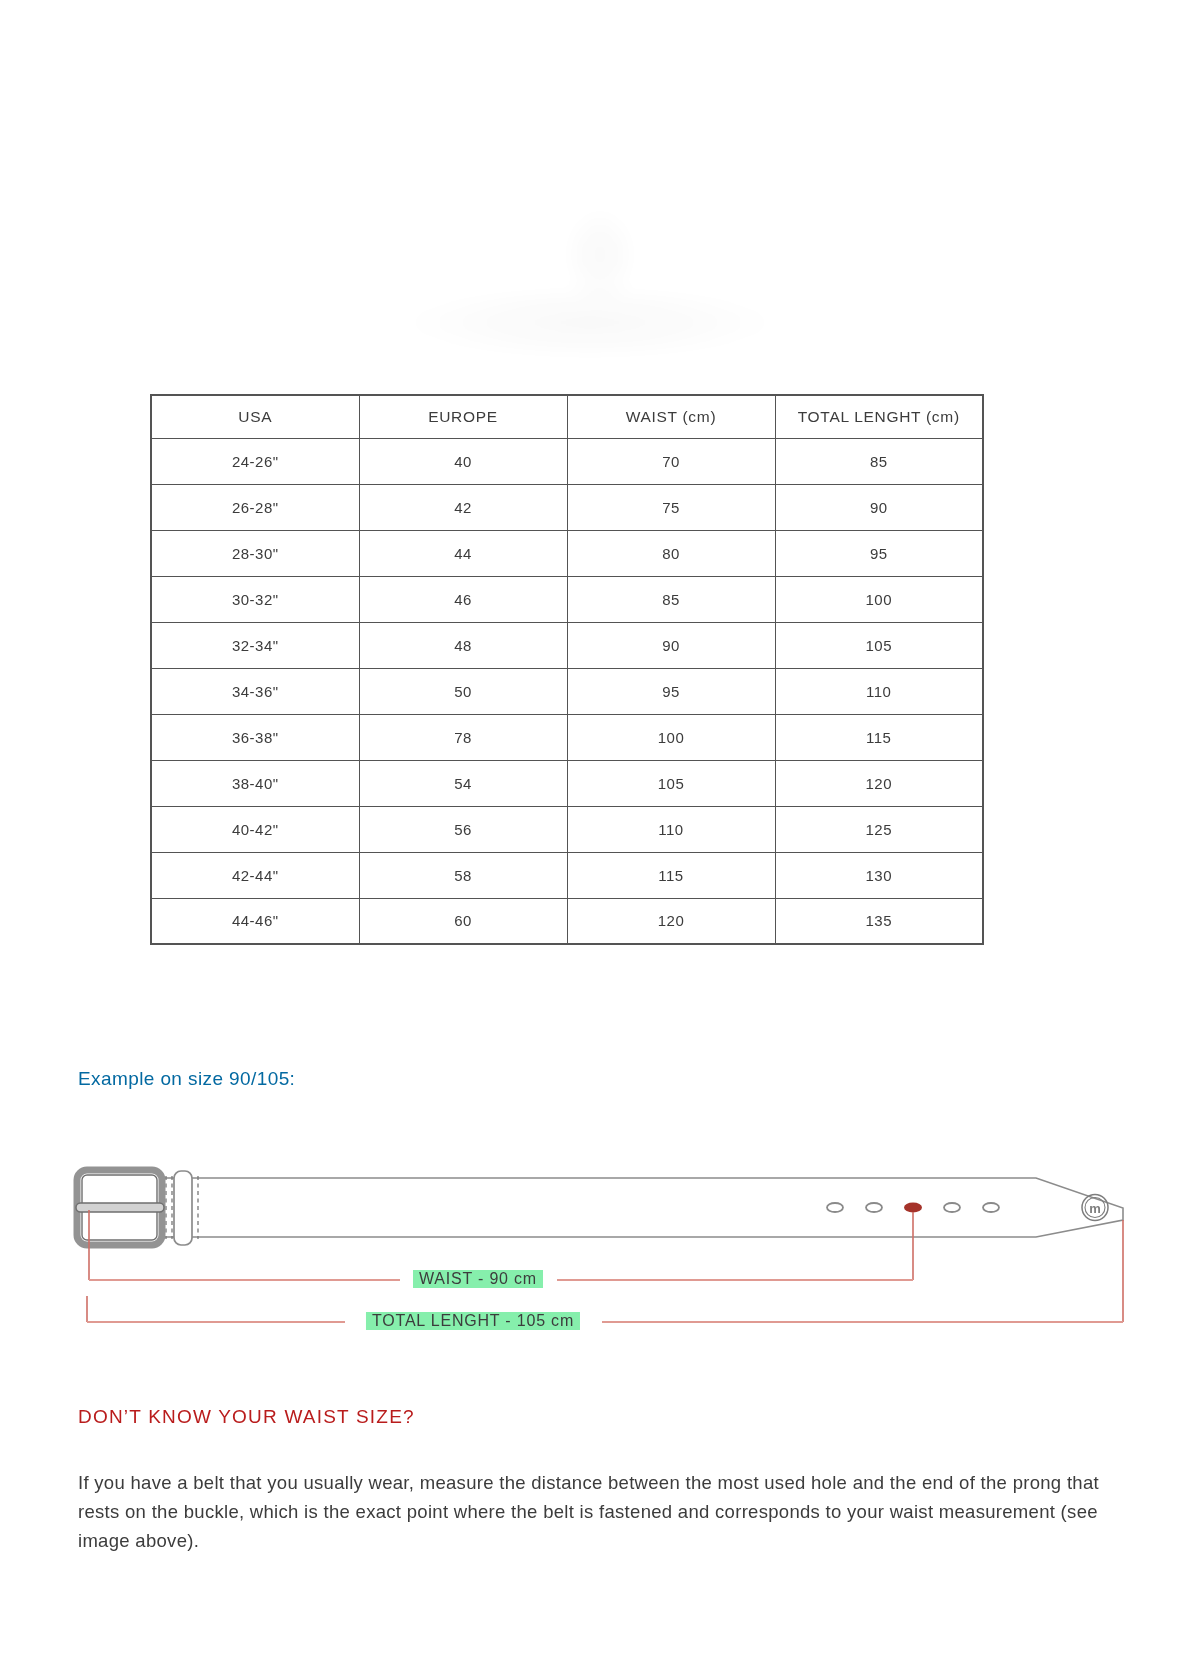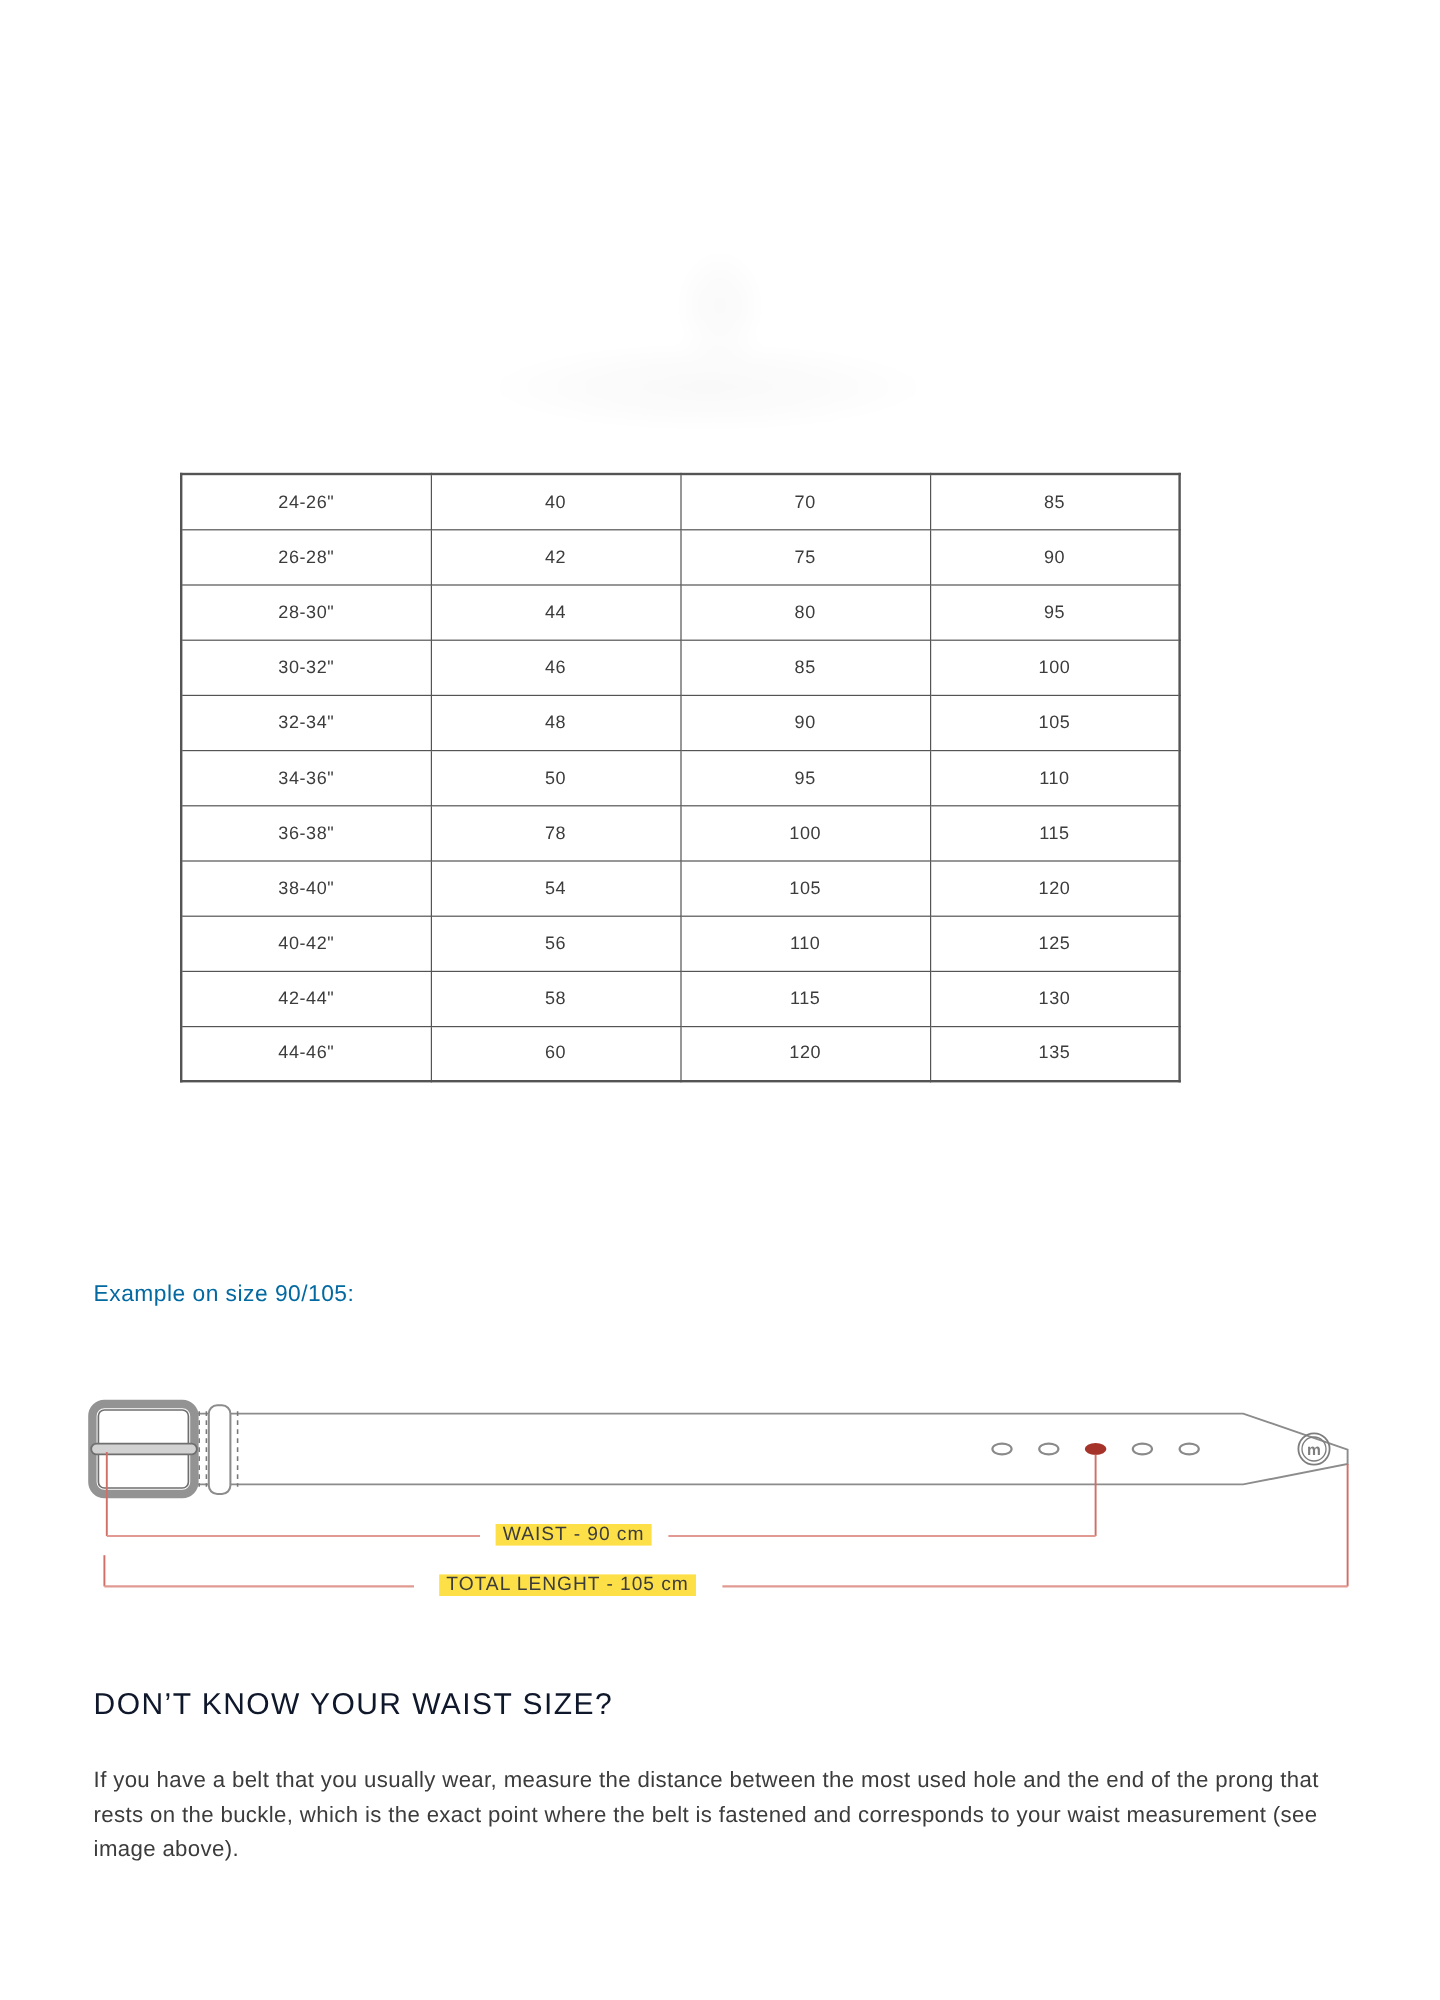--- a/index.html
+++ b/index.html
@@ -34,29 +34,29 @@
   tr.col-row th   { height:43px; font-size:15.5px; font-weight:400; letter-spacing:0.7px; }
   tbody td { height:46px; font-size:15px; letter-spacing:0.5px; }
   .example-label {
     position:absolute; left:78px; top:1068px;
     font-size:19px; letter-spacing:0.4px; color:#0369a1;
   }
   .belt-diagram { position:absolute; left:0; top:1160px; width:1200px; height:210px; }
   .belt-diagram svg { position:absolute; left:0; top:0; }
   .measure-label {
     position:absolute; transform:translateX(-50%); white-space:nowrap;
-    font-size:16px; letter-spacing:0.8px; color:#3c3c3c; background:#fde047; padding:0 6px;
+    font-size:16px; letter-spacing:0.8px; color:#3c3c3c; background:#86efac; padding:0 6px;
   }
   .waist-label { left:478px; top:1270px; }
   .total-label { left:473px; top:1312px; }
   .measure-label { position:absolute; }
   
   .dont-know-heading {
     position:absolute; left:78px; top:1406px;
-    font-size:25px; letter-spacing:1.2px; color:#0f172a;
+    font-size:19px; letter-spacing:1.2px; color:#b91c1c;
   }
   .bottom-paragraph {
     position:absolute; left:78px; top:1468px; width:1052px;
     font-size:18.5px; line-height:29px; letter-spacing:0.3px; color:#3c3c3c;
   }
 </style>
 </head>
 <body>
 
 <div class="page">
@@ -65,20 +65,26 @@
   <div class="ghost-image"></div>
 
   <table class="size-table">
     <colgroup>
         <col>
         <col>
         <col>
         <col>
       </colgroup>
     <thead>
+      <tr class="col-row">
+        <th>USA</th>
+        <th>EUROPE</th>
+        <th>WAIST (cm)</th>
+        <th>TOTAL LENGHT (cm)</th>
+      </tr>
     </thead>
     <tbody>
       <tr>
         <td>24-26"</td>
         <td>40</td>
         <td>70</td>
         <td>85</td>
       </tr>
       <tr>
         <td>26-28"</td>

